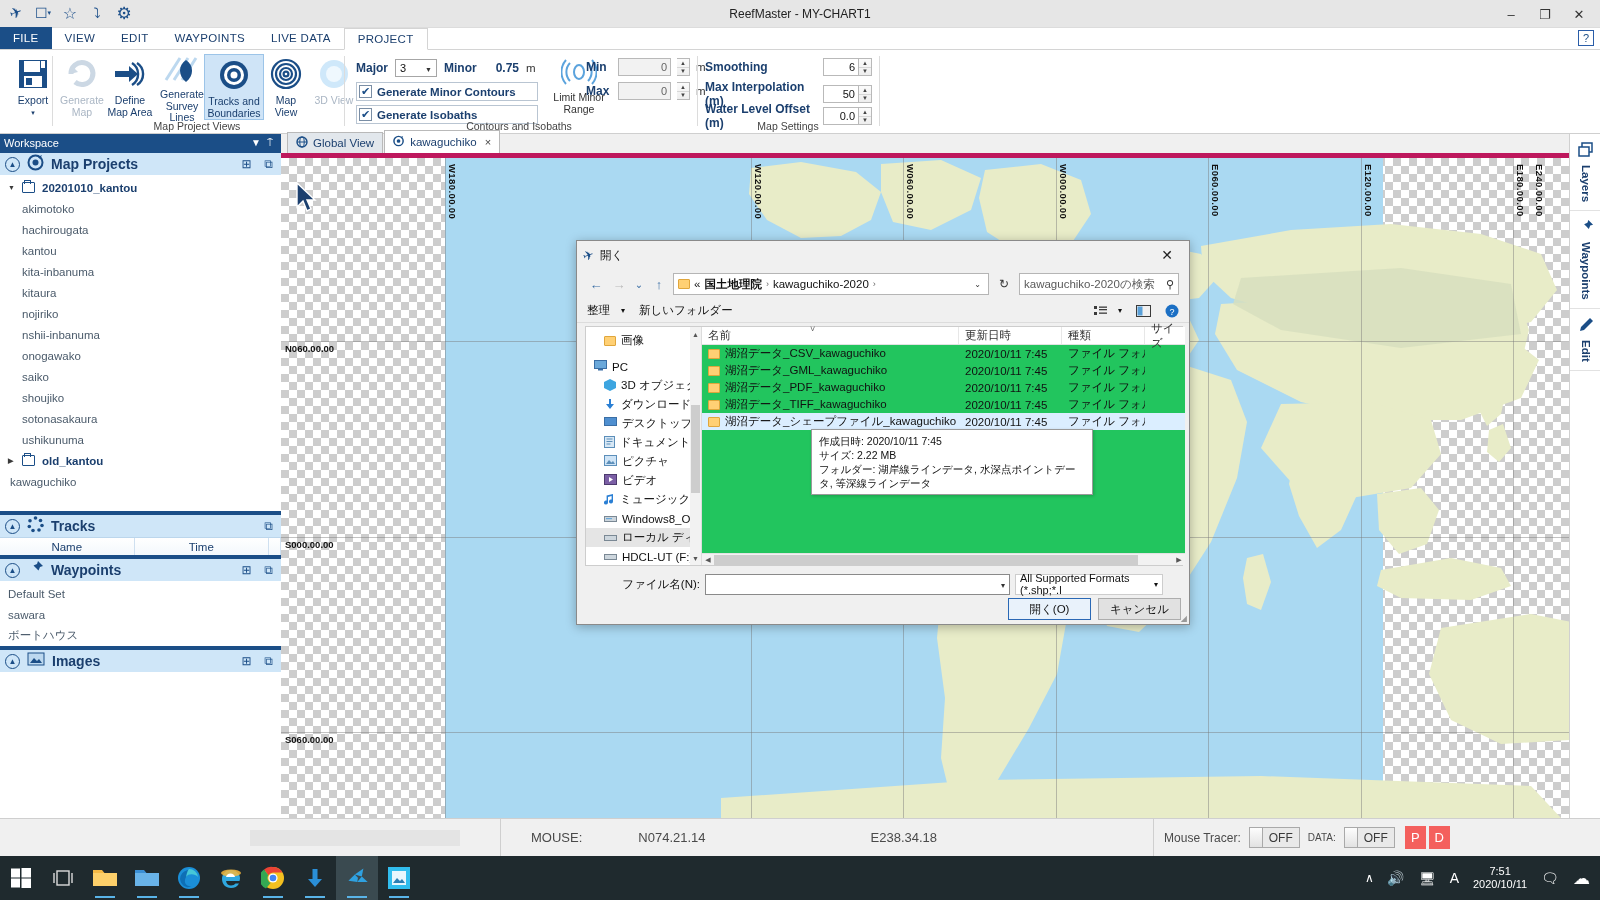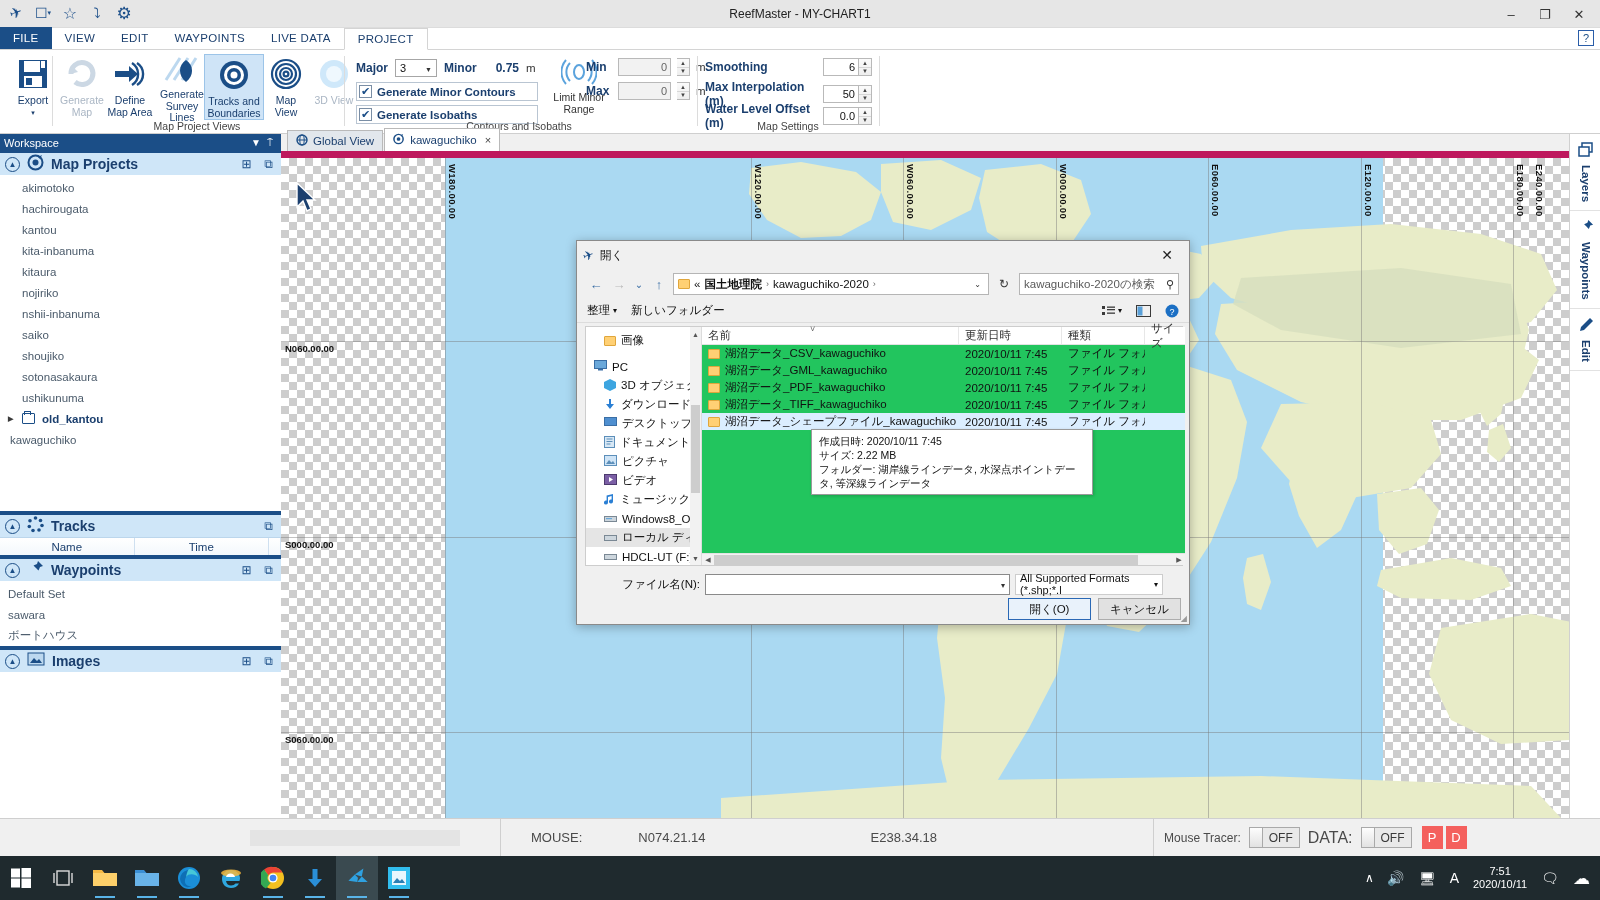--- a/index.html
+++ b/index.html
@@ -143,21 +143,21 @@
   .colhdr { height: 20px; display: flex; border-top: 1px solid #bcd6ec; background: #fff; }
   .colhdr div {
     flex: 1; display: flex; align-items: center; justify-content: center;
     font-size: 11.5px; color: #1b3f6e; border-right: 1px solid #cfe0f0;
     background: linear-gradient(#ffffff,#f3f8fc);
   }
 
   
   .mapwrap { position: absolute; left: 281px; top: 134px; width: 1288px; height: 684px; background: #f3f3f3; }
   .tabbar { height: 24px; background: #f0f0f0; display: flex; align-items: flex-end; padding-left: 6px;
-            border-bottom: 7px solid #be185d; }
+            border-bottom: 5px solid #be185d; }
   .mtab { height: 21px; padding: 0 8px; display: flex; align-items: center; gap: 5px;
           font-size: 11.5px; color: #1b3f6e; background: #e2e7ec;
           border: 1px solid #b9b9b9; border-bottom: none; margin-right: 1px; }
   .mtab.active { background: #fff; height: 23px; }
   .mtab .x { font-size: 11px; color: #444; margin-left: 3px; }
 
   .canvas { position: absolute; left: 0; top: 24px; width: 1288px; height: 660px; overflow: hidden;
             background-color: #fff;
             background-image:
               linear-gradient(45deg,#cdcdcd 25%,transparent 25%,transparent 75%,#cdcdcd 75%),
@@ -215,21 +215,21 @@
   .crumb { flex: 1; height: 22px; border: 1px solid #b5b5b5; background: #fff;
            display: flex; align-items: center; gap: 4px; padding: 0 4px; font-size: 11.5px; color: #111; }
   .crumb .sep { color: #666; font-size: 9px; }
   .crumb .dd { margin-left: auto; font-size: 8px; color: #333; padding-right: 3px; }
   .refresh { width: 20px; height: 22px; display: flex; align-items: center; justify-content: center; font-size: 12px; color: #333; }
   .srch { width: 160px; height: 22px; border: 1px solid #b5b5b5; background: #fff;
           display: flex; align-items: center; padding: 0 4px; font-size: 11.5px; color: #5a5a5a; }
   .srch .mg { margin-left: auto; color: #333; font-size: 11px; }
   .dlg-tools { height: 24px; display: flex; align-items: center; padding: 0 10px; gap: 14px;
                border-bottom: 1px solid #dcdcdc; }
-  .dlg-tools .it { font-size: 11.5px; color: #111; display: flex; align-items: center; gap: 3px; }
+  .dlg-tools .it { font-size: 11.5px; color: #111; display: flex; align-items: center; gap: 11px; }
   .dlg-tools .sp { flex: 1; }
 
   .dlg-body { position: absolute; left: 8px; top: 85px; width: 598px; height: 240px;
               display: flex; background: #fff; border: 1px solid #cdcdcd; }
   .navpane { width: 116px; background: #fff; border-right: 1px solid #dcdcdc; position: relative; padding-top: 4px; }
   .nitem { height: 19px; display: flex; align-items: center; gap: 5px; padding-left: 8px;
            font-size: 11.5px; color: #111; white-space: nowrap; overflow: hidden; }
   .nitem.ind { padding-left: 18px; }
   .nitem.selq { background: #e5e5e5; }
   .navscroll { position: absolute; right: 0; top: 0; width: 11px; height: 100%; background: #f2f2f2; }
@@ -509,27 +509,33 @@
             <circle cx="8.5" cy="8.5" r="3" fill="#1b4e87"></circle>
             <path d="M11 3l4-2-2 4z" fill="#1b4e87"></path>
           </svg>
       </span>
       <span class="nm">Map Projects</span>
       <span class="sp"></span>
       <span class="abtn">⊞</span>
       <span class="abtn">⧉</span>
     </div>
     <div class="tree" style="height:338px;border-bottom:2px solid #1b4e87">
+      <div class="trow root">
+        <span class="tri">▼</span>
+        <span class="fldr"></span>
+        <span style="margin-left:3px">20201010_kantou</span>
+      </div>
       <div class="trow child">akimotoko</div>
       <div class="trow child">hachirougata</div>
       <div class="trow child">kantou</div>
       <div class="trow child">kita-inbanuma</div>
       <div class="trow child">kitaura</div>
       <div class="trow child">nojiriko</div>
       <div class="trow child">nshii-inbanuma</div>
+      <div class="trow child">onogawako</div>
       <div class="trow child">saiko</div>
       <div class="trow child">shoujiko</div>
       <div class="trow child">sotonasakaura</div>
       <div class="trow child">ushikunuma</div>
       <div class="trow root">
         <span class="tri">▶</span>
         <span class="fldr"></span>
         <span style="margin-left:3px">old_kantou</span>
       </div>
       <div class="trow">kawaguchiko</div>
@@ -735,21 +741,21 @@
     <div class="st-sep" style="margin-left:40px"></div>
     <div class="st-txt" style="margin-left:30px">MOUSE:</div>
     <div class="st-txt" style="margin-left:56px">N074.21.14</div>
     <div class="st-txt" style="margin-left:165px">E238.34.18</div>
     <div class="st-sep" style="margin-left:216px"></div>
     <div class="st-txt" style="margin-left:10px;font-size:12px">Mouse Tracer:</div>
     <div class="toggle" style="margin-left:8px">
       <div class="knob"></div>
       <div class="txt">OFF</div>
     </div>
-    <div class="st-txt" style="margin-left:8px;font-size:16px">DATA:</div>
+    <div class="st-txt" style="margin-left:8px;font-size:10px">DATA:</div>
     <div class="toggle" style="margin-left:8px">
       <div class="knob"></div>
       <div class="txt">OFF</div>
     </div>
     <div class="redsq" style="margin-left:10px">P</div>
     <div class="redsq">D</div>
   </div>
 
   <div class="dlg">
     <div class="dlg-title">

